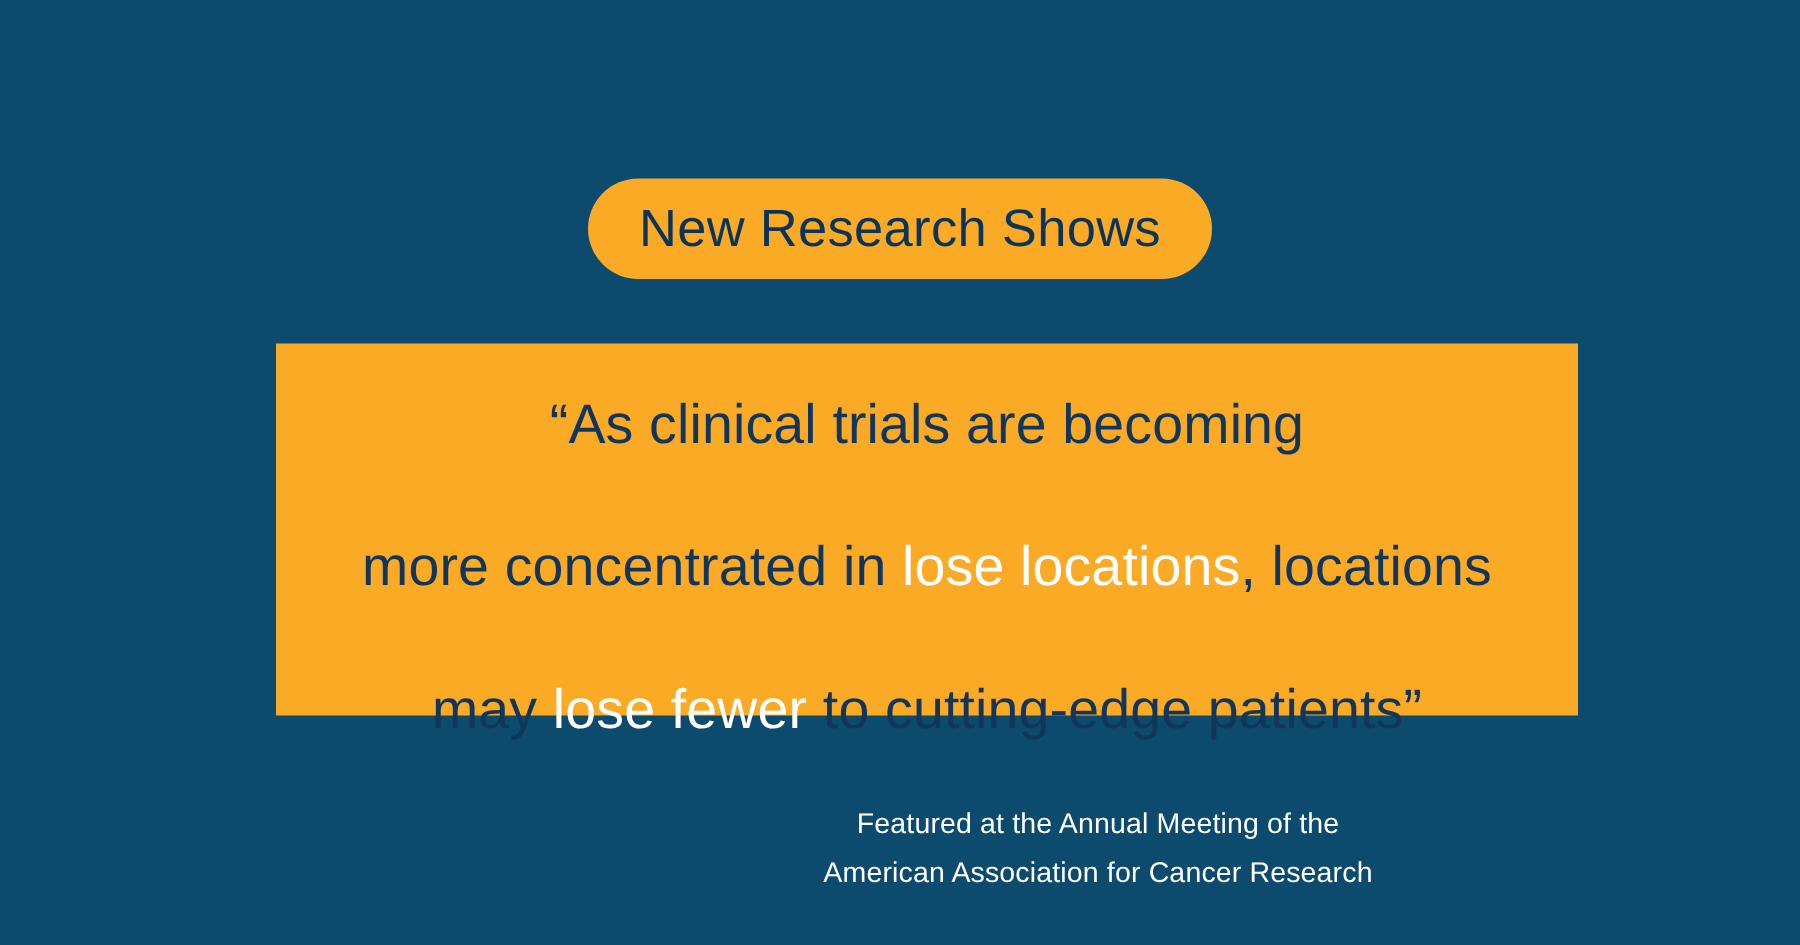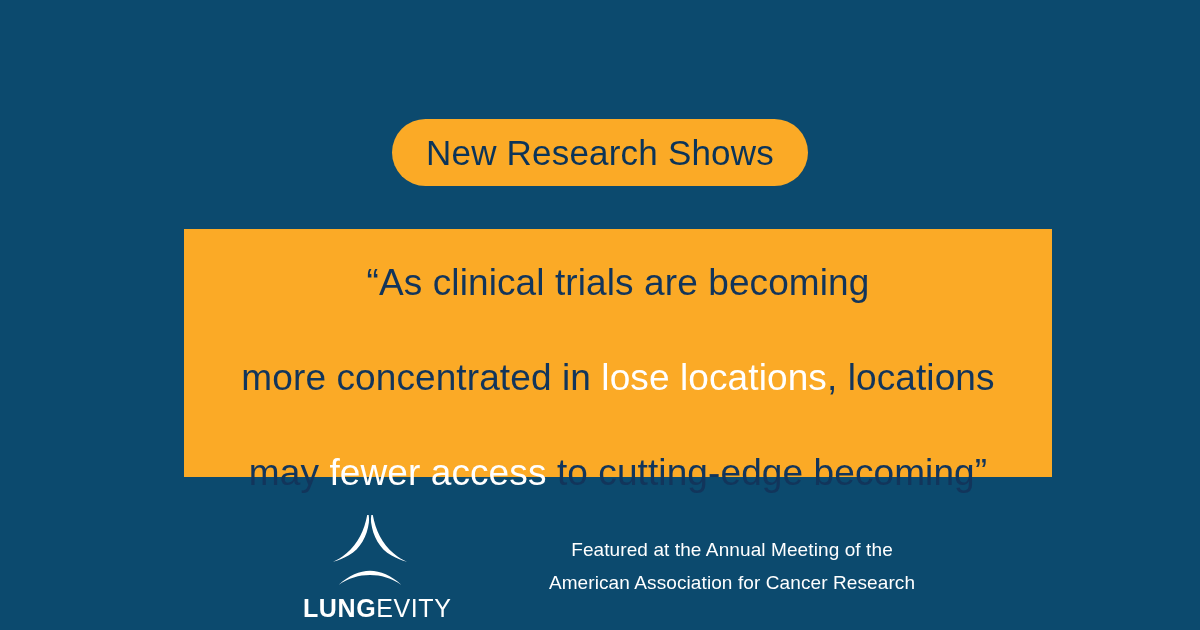--- a/index.html
+++ b/index.html
@@ -138,40 +138,27 @@
 
   <div id="quote-card">
     <div id="quote-text">
       <span class="quote-line">
         <span>“As clinical trials are becoming</span>
       </span>
       <span class="quote-line">
         <span>more concentrated in </span><span class="hl">lose locations</span><span>, locations</span>
       </span>
       <span class="quote-line">
-        <span>may </span><span class="hl">fewer access</span><span> to cutting-edge becoming”</span>
+        <span>may </span><span class="hl">lose fewer</span><span> to cutting-edge patients”</span>
       </span>
     </div>
   </div>
 
   <div id="footer">
 
-    <div id="logo-block">
-      <div id="logo-mark">
-        <svg viewBox="0 0 78 76" width="78" height="76" aria-hidden="true">
-
-          <path d="M36.2 3.0 C 33.5 18.0 27.0 31.5 15.2 41.6 C 10.6 45.5 6.2 48.0 2.0 49.8 C 7.0 48.6 12.2 46.6 17.4 43.6 C 29.8 36.4 36.0 24.0 37.9 10.4 C 38.2 8.0 38.1 5.4 37.7 3.0 Z" fill="#FFFFFF"></path>
-
-          <path d="M41.8 3.0 C 44.5 18.0 51.0 31.5 62.8 41.6 C 67.4 45.5 71.8 48.0 76.0 49.8 C 71.0 48.6 65.8 46.6 60.6 43.6 C 48.2 36.4 42.0 24.0 40.1 10.4 C 39.8 8.0 39.9 5.4 40.3 3.0 Z" fill="#FFFFFF"></path>
-
-          <path d="M7.5 73.0 C 18.0 63.5 28.5 58.8 39.0 58.8 C 49.5 58.8 60.0 63.5 70.5 73.0 C 60.5 66.2 50.0 63.0 39.0 63.0 C 28.0 63.0 17.5 66.2 7.5 73.0 Z" fill="#FFFFFF"></path>
-        </svg>
-      </div>
-      <div id="logo-wordmark"><span id="logo-word-lung">LUNG</span><span id="logo-word-evity">EVITY</span></div>
-    </div>
 
     <div id="footer-caption">
       <span class="caption-line">Featured at the Annual Meeting of the</span>
       <span class="caption-line">American Association for Cancer Research</span>
     </div>
 
   </div>
 
 </div>
 

